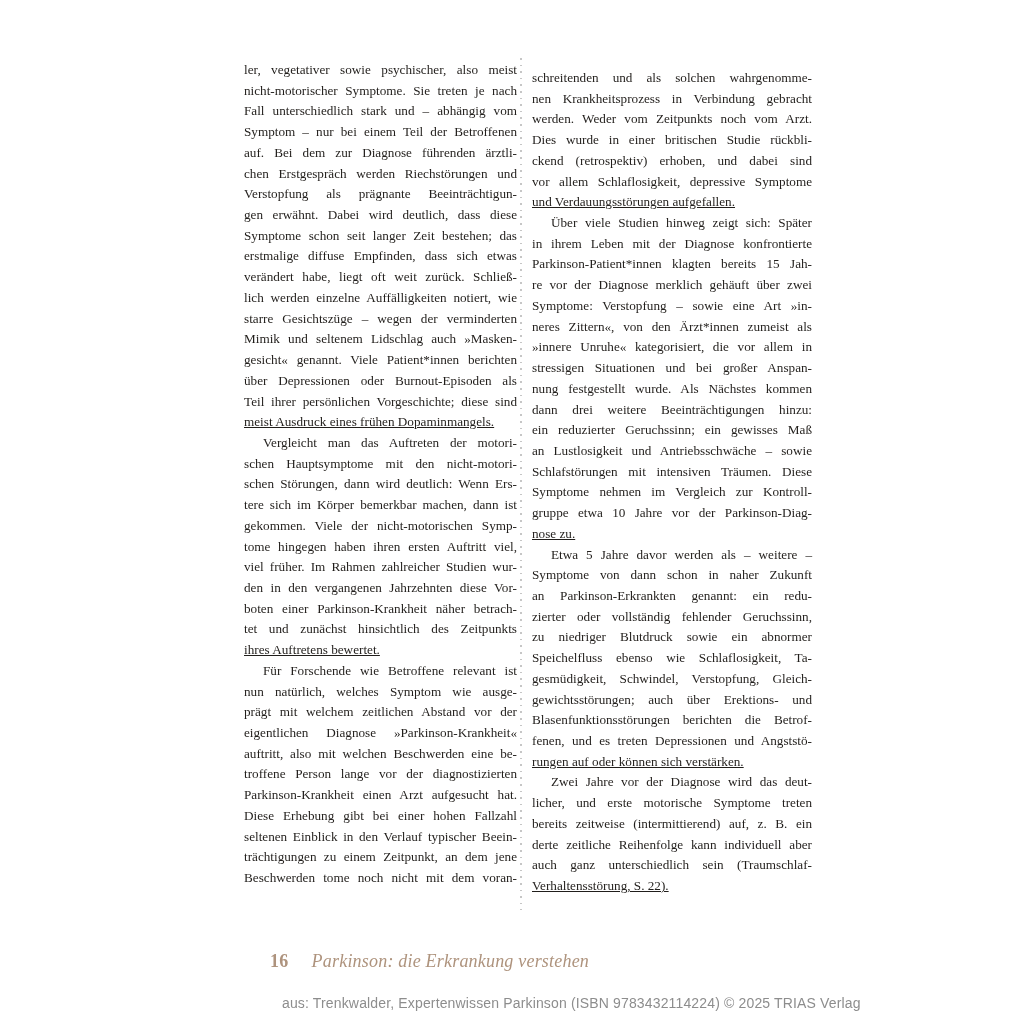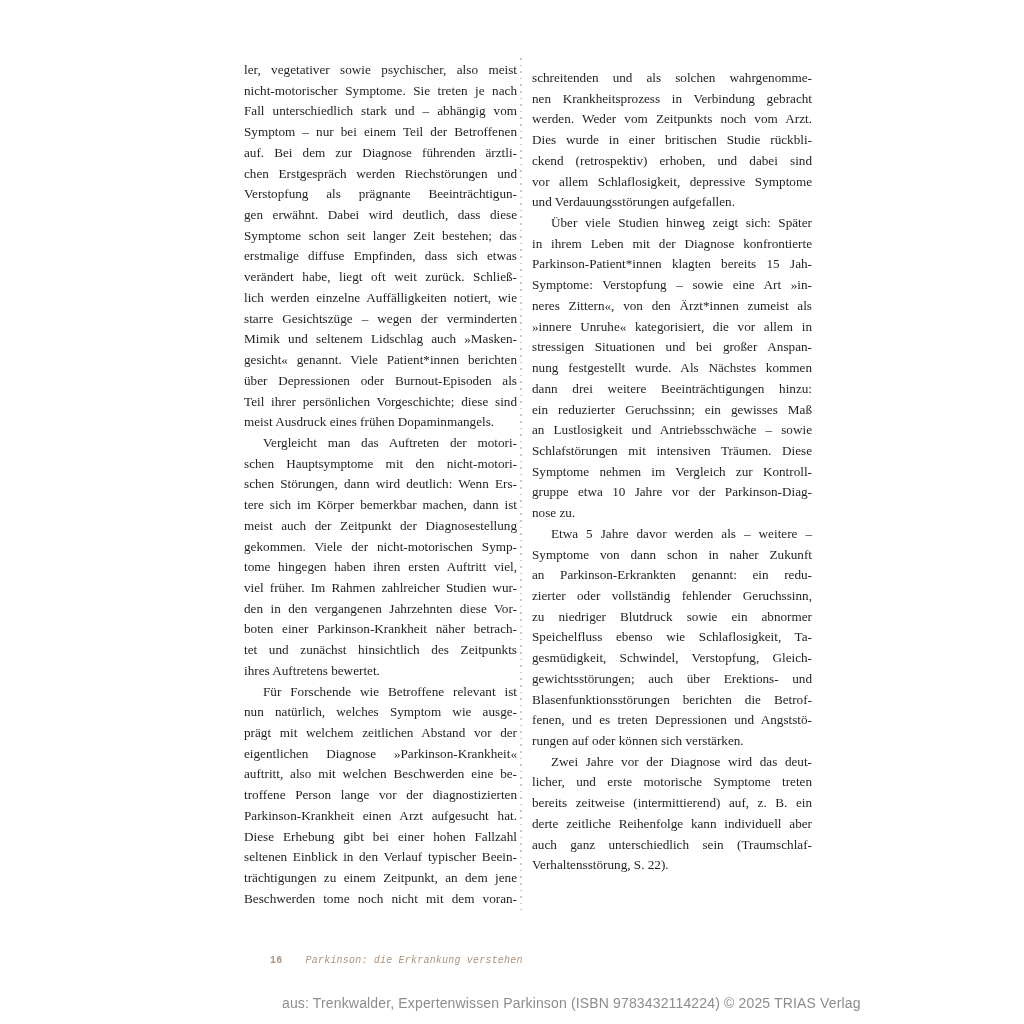--- a/index.html
+++ b/index.html
@@ -27,36 +27,36 @@
   .column-2{left:532px;width:280px;margin-top:8px;}
   .line{
     height:20.72px;
     line-height:20.72px;
     font-size:13.2px;
     text-align:justify;
     text-align-last:justify;
     overflow:visible;
   }
   .line.indent{padding-left:19px;}
-  .line.para-end{text-align-last:left;}
+  .line.para-end{text-align-last:left;text-decoration:underline;}
   .divider{
     position:absolute;
     left:520px;top:58px;
     width:2px;height:852px;
     background-image:repeating-linear-gradient(
       to bottom,
       var(--divider) 0px, var(--divider) 1.7px,
       transparent 1.7px, transparent 6.6px);
   }
   .running-footer{
     position:absolute;
     left:270px;top:953px;
     color:var(--footer-accent);
-    font-family:Liberation Mono, monospace;
-    font-size:10px;
+    font-family:Liberation Serif, serif;
+    font-size:18px;
     line-height:16px;
     white-space:nowrap;
   }
   .page-number{
     font-weight:bold;
     display:inline-block;
     letter-spacing:0.3px;
   }
   .running-title{
     font-style:italic;
@@ -96,21 +96,20 @@
       <div class="line">starre Gesichtszüge – wegen der verminderten</div>
       <div class="line">Mimik und seltenem Lidschlag auch »Masken-</div>
       <div class="line">gesicht« genannt. Viele Patient*innen berichten</div>
       <div class="line">über Depressionen oder Burnout-Episoden als</div>
       <div class="line">Teil ihrer persönlichen Vorgeschichte; diese sind</div>
       <div class="line para-end">meist Ausdruck eines frühen Dopaminmangels.</div>
       <div class="line indent">Vergleicht man das Auftreten der motori-</div>
       <div class="line">schen Hauptsymptome mit den nicht-motori-</div>
       <div class="line">schen Störungen, dann wird deutlich: Wenn Ers-</div>
       <div class="line">tere sich im Körper bemerkbar machen, dann ist</div>
-      <div class="line">meist auch der Zeitpunkt der Diagnosestellung</div>
       <div class="line">gekommen. Viele der nicht-motorischen Symp-</div>
       <div class="line">tome hingegen haben ihren ersten Auftritt viel,</div>
       <div class="line">viel früher. Im Rahmen zahlreicher Studien wur-</div>
       <div class="line">den in den vergangenen Jahrzehnten diese Vor-</div>
       <div class="line">boten einer Parkinson-Krankheit näher betrach-</div>
       <div class="line">tet und zunächst hinsichtlich des Zeitpunkts</div>
       <div class="line para-end">ihres Auftretens bewertet.</div>
       <div class="line indent">Für Forschende wie Betroffene relevant ist</div>
       <div class="line">nun natürlich, welches Symptom wie ausge-</div>
       <div class="line">prägt mit welchem zeitlichen Abstand vor der</div>
@@ -130,20 +129,21 @@
       <div class="line">schreitenden und als solchen wahrgenomme-</div>
       <div class="line">nen Krankheitsprozess in Verbindung gebracht</div>
       <div class="line">werden. Weder vom Zeitpunkts noch vom Arzt.</div>
       <div class="line">Dies wurde in einer britischen Studie rückbli-</div>
       <div class="line">ckend (retrospektiv) erhoben, und dabei sind</div>
       <div class="line">vor allem Schlaflosigkeit, depressive Symptome</div>
       <div class="line para-end">und Verdauungsstörungen aufgefallen.</div>
       <div class="line indent">Über viele Studien hinweg zeigt sich: Später</div>
       <div class="line">in ihrem Leben mit der Diagnose konfrontierte</div>
       <div class="line">Parkinson-Patient*innen klagten bereits 15 Jah-</div>
+      <div class="line">re vor der Diagnose merklich gehäuft über zwei</div>
       <div class="line">Symptome: Verstopfung – sowie eine Art »in-</div>
       <div class="line">neres Zittern«, von den Ärzt*innen zumeist als</div>
       <div class="line">»innere Unruhe« kategorisiert, die vor allem in</div>
       <div class="line">stressigen Situationen und bei großer Anspan-</div>
       <div class="line">nung festgestellt wurde. Als Nächstes kommen</div>
       <div class="line">dann drei weitere Beeinträchtigungen hinzu:</div>
       <div class="line">ein reduzierter Geruchssinn; ein gewisses Maß</div>
       <div class="line">an Lustlosigkeit und Antriebsschwäche – sowie</div>
       <div class="line">Schlafstörungen mit intensiven Träumen. Diese</div>
       <div class="line">Symptome nehmen im Vergleich zur Kontroll-</div>

